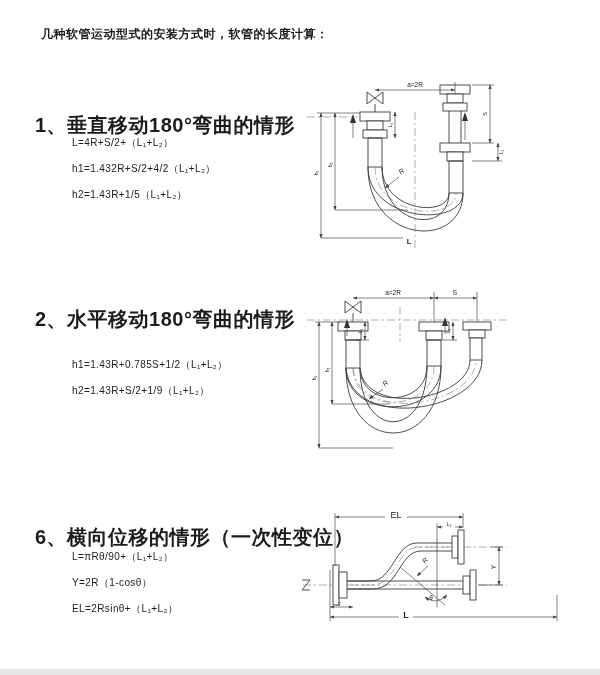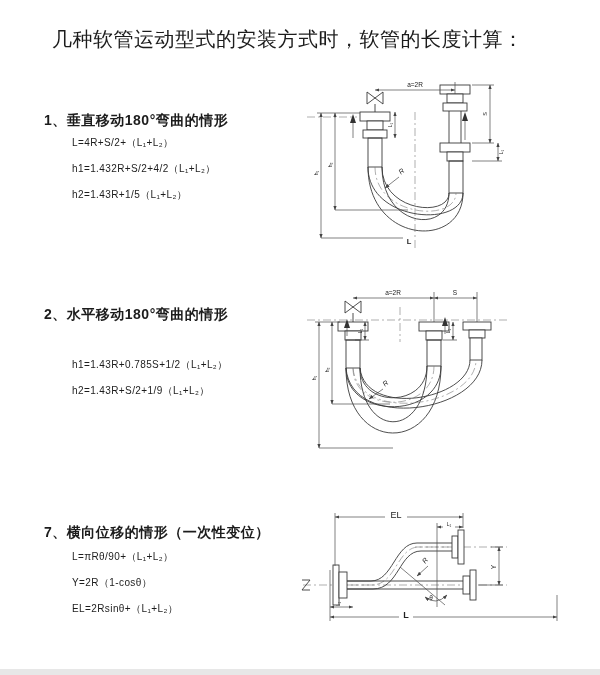--- a/index.html
+++ b/index.html
@@ -1,19 +1,19 @@
 <!DOCTYPE html>
 <html><head>
 <meta charset="utf-8">
 <style>
   html,body{margin:0;padding:0;background:#fff;}
   .page{position:relative;width:600px;height:675px;background:#fff;overflow:hidden;
         font-family:"Liberation Sans","DejaVu Sans",sans-serif;color:#1c1c1c;}
-  .title{position:absolute;left:52px;top:26px;font-size:20px;font-weight:normal;letter-spacing:.5px;}
-  .heading{position:absolute;left:44px;font-size:14px;font-weight:bold;letter-spacing:.5px;}
+  .title{position:absolute;left:41px;top:26px;font-size:12px;font-weight:bold;letter-spacing:.5px;}
+  .heading{position:absolute;left:35px;font-size:20px;font-weight:bold;letter-spacing:.5px;}
   .formula{position:absolute;left:72px;font-size:10px;letter-spacing:.4px;}
   svg{position:absolute;overflow:visible;}
   svg text{font-family:"Liberation Sans","DejaVu Sans",sans-serif;fill:#222;}
   .obj{stroke:#3a3a3a;stroke-width:.9;fill:none;}
   .objf{stroke:#3a3a3a;stroke-width:.9;fill:#fff;}
   .dim{stroke:#4a4a4a;stroke-width:.7;fill:none;}
   .cl{stroke:#7a7a7a;stroke-width:.6;fill:none;stroke-dasharray:8 3 2 3;}
   .scan-edge{position:absolute;left:0;bottom:0;width:600px;height:6px;background:#e7e7e7;}
 </style>
 </head>
@@ -177,21 +177,21 @@
       <text x="88" y="15" text-anchor="middle" font-size="6.5">a=2R</text>
       <text x="150" y="15" text-anchor="middle" font-size="6.5">S</text>
       <text font-size="4.5" text-anchor="middle" transform="translate(57,51) rotate(-90)">L₁</text>
       <text font-size="4.5" text-anchor="middle" transform="translate(145,51) rotate(-90)">L₁</text>
       <text font-size="5" text-anchor="middle" transform="translate(11,98) rotate(-90)">h₁</text>
       <text font-size="5" text-anchor="middle" transform="translate(24,90) rotate(-90)">h₂</text>
       <text font-size="7" font-style="italic" text-anchor="middle" transform="translate(82,105) rotate(-40)">R</text>
     </g>
   </svg>
 
-  <div class="heading" style="top:524px">7、横向位移的情形（一次性变位）</div>
+  <div class="heading" style="top:524px">6、横向位移的情形（一次性变位）</div>
   <div class="formula" style="top:550px">L=πRθ/90+（L₁+L₂）</div>
   <div class="formula" style="top:576px">Y=2R（1-cosθ）</div>
   <div class="formula" style="top:602px">EL=2Rsinθ+（L₁+L₂）</div>
 
   <svg style="left:295px;top:500px" width="305" height="140" viewBox="0 0 305 140">
     <defs>
       <marker id="ar3" viewBox="0 0 8 6" refX="7.5" refY="3" markerWidth="7" markerHeight="5" orient="auto-start-reverse">
         <path d="M0,0 L8,3 L0,6 Z" fill="#444"></path>
       </marker>
     </defs>

